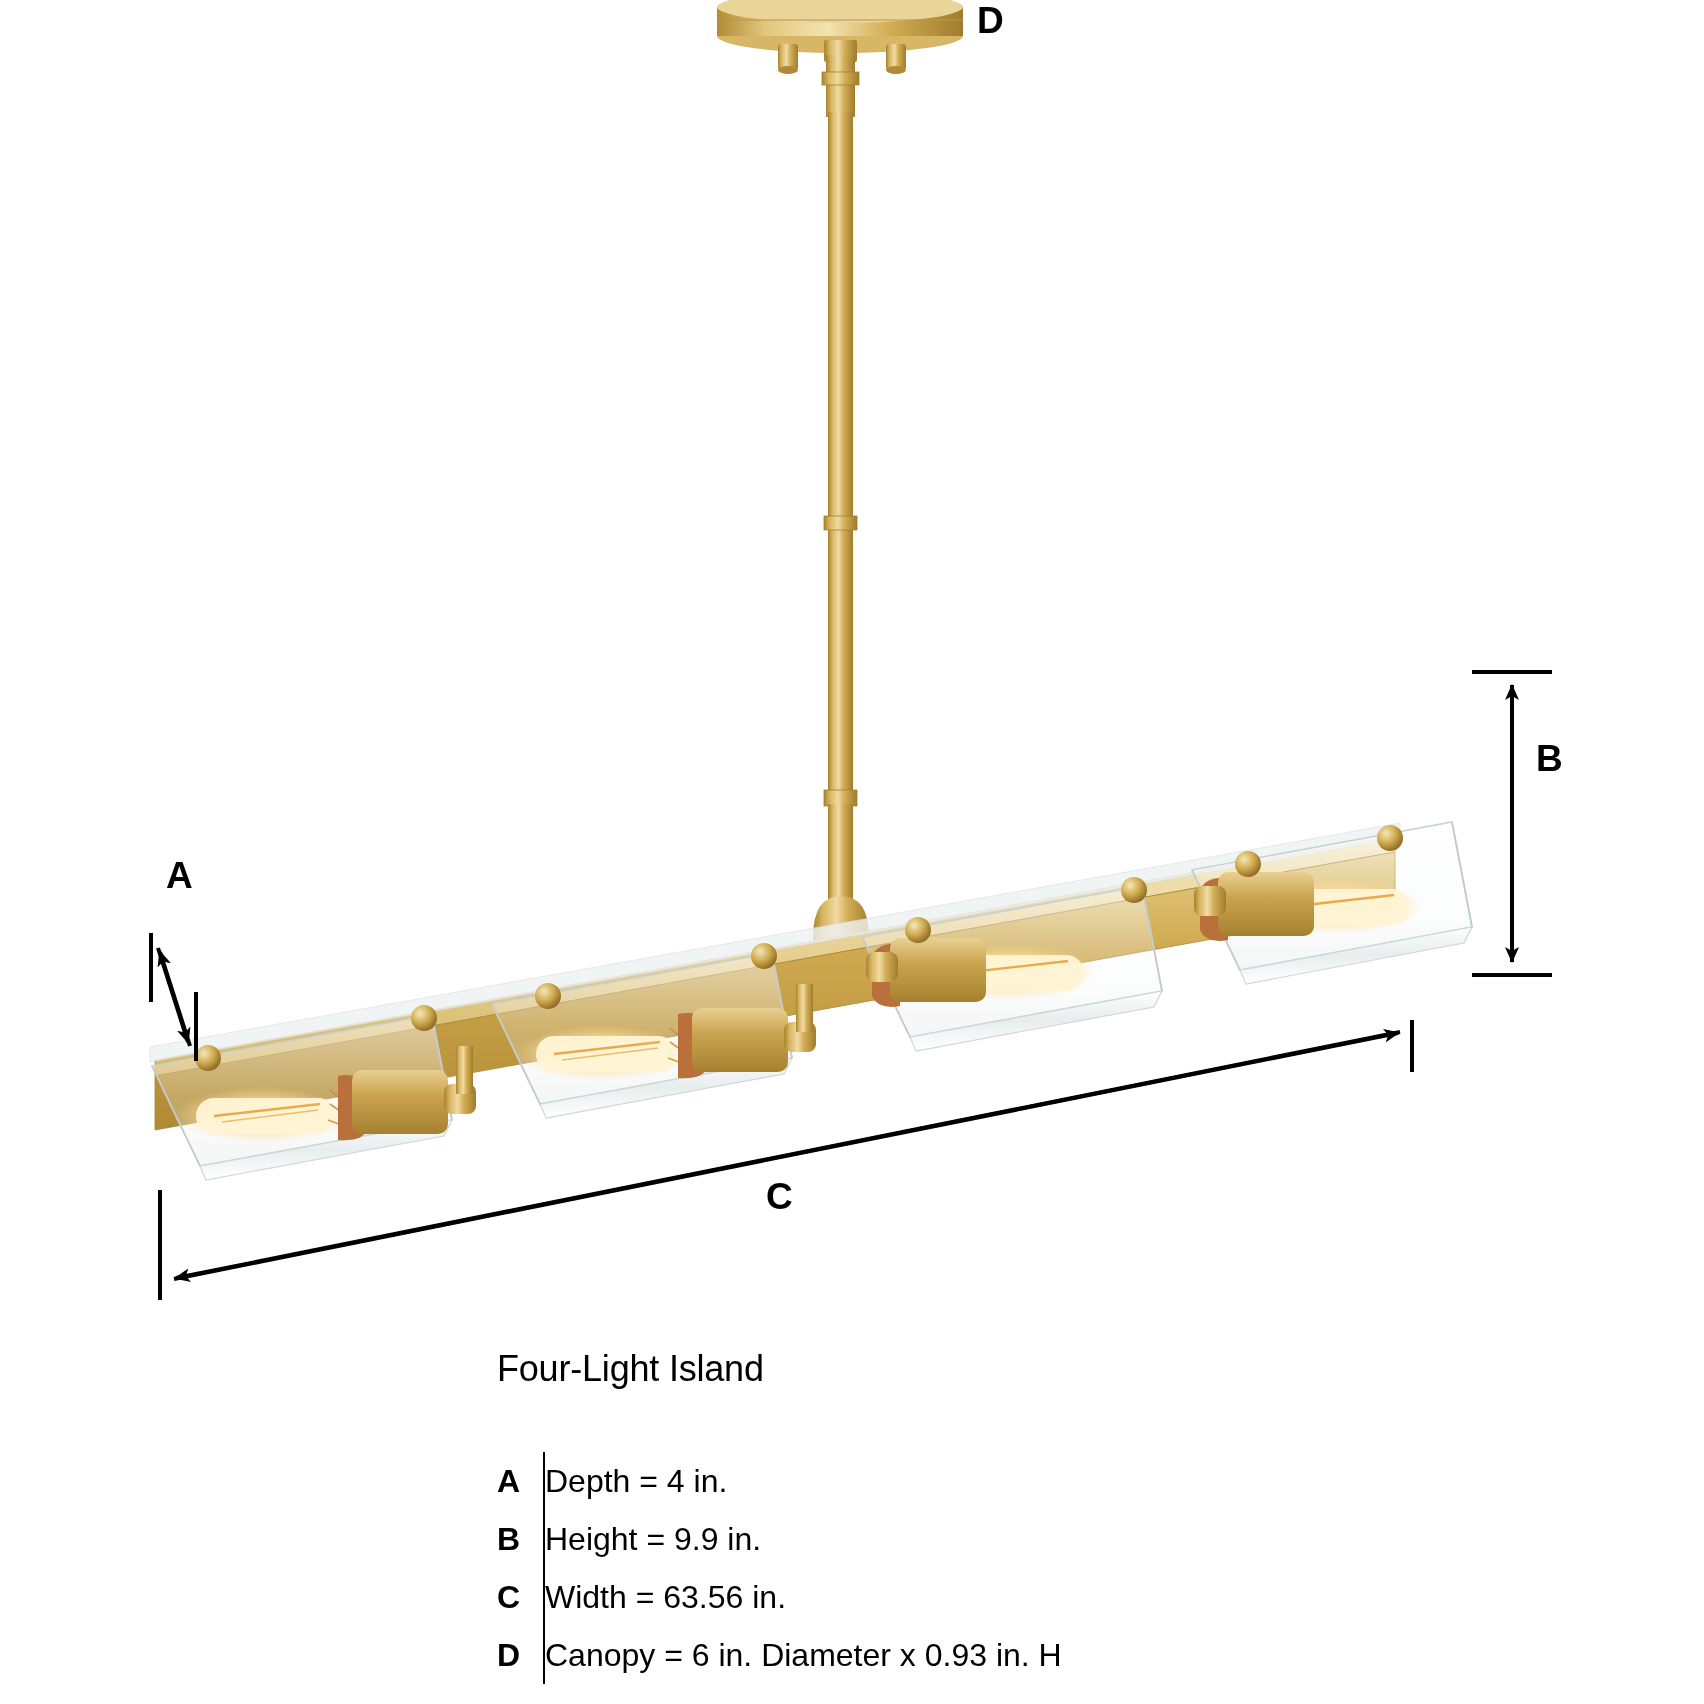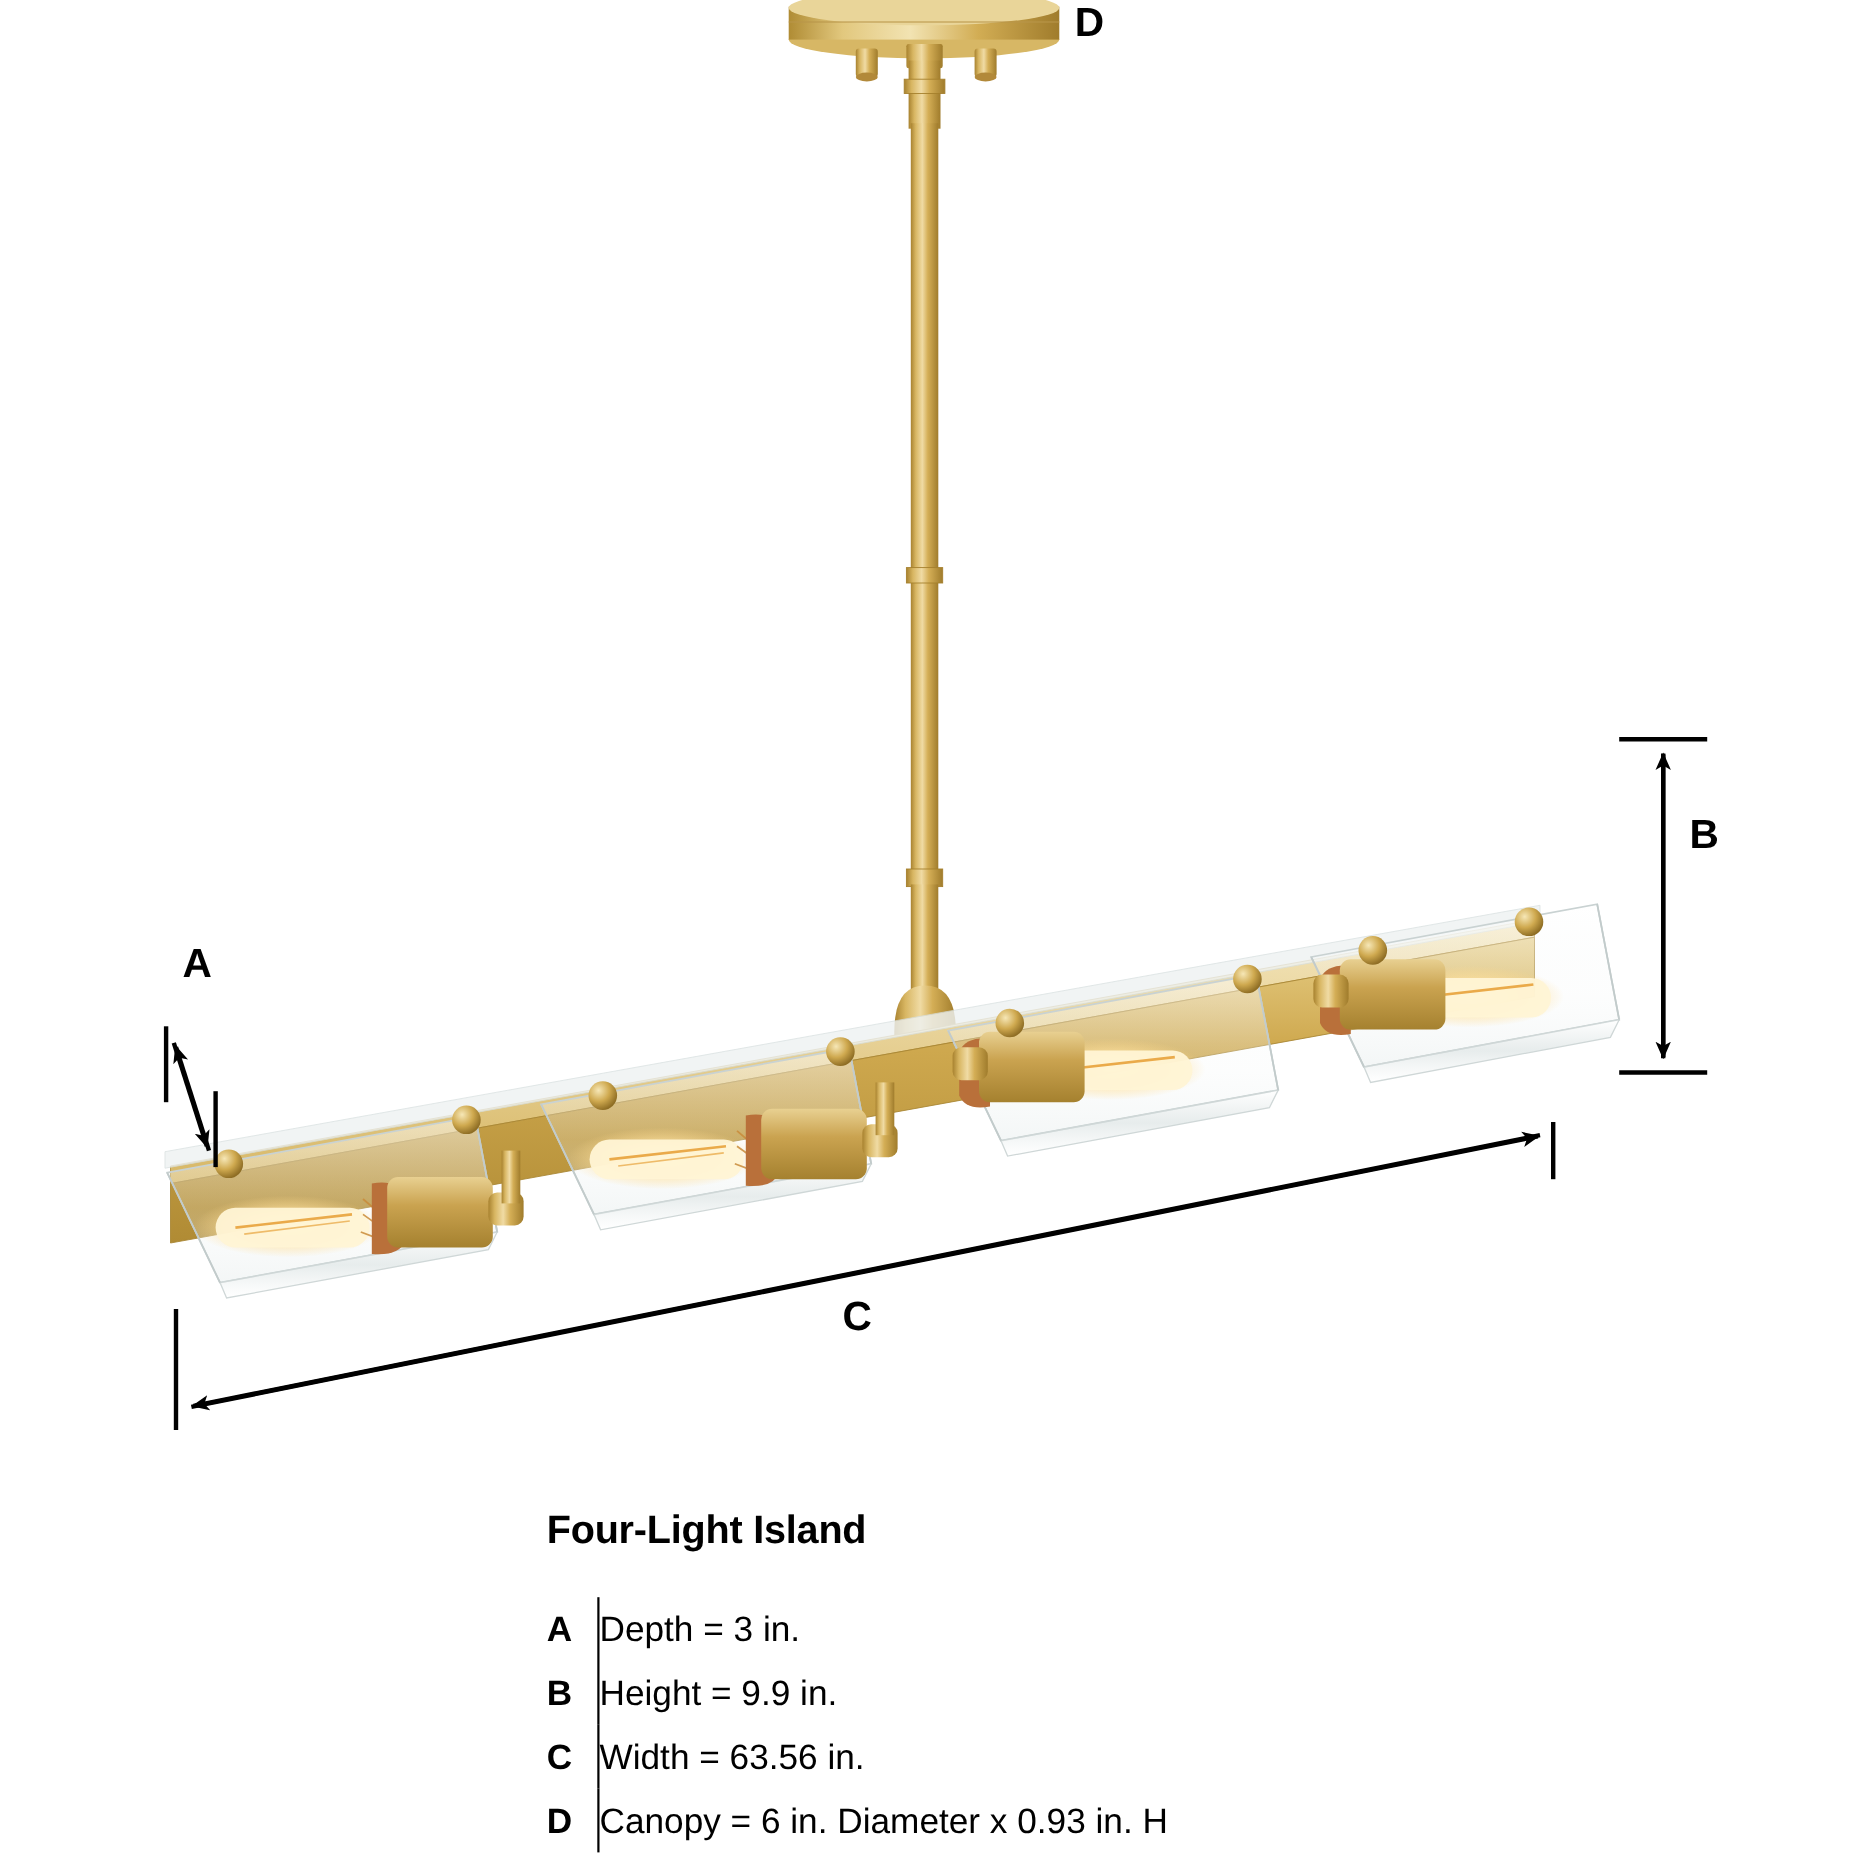--- a/index.html
+++ b/index.html
@@ -45,24 +45,23 @@
   #letter-b { left: 1536px; top: 740px; }
   #letter-c { left: 766px; top: 1178px; }
   #letter-d { left: 977px; top: 2px; }
 
   
   #caption {
     position: absolute;
     left: 497px;
     top: 1348px;
     font-size: 36px;
-    font-weight: bold;
+    font-weight: normal;
     letter-spacing: -0.2px;
     white-space: nowrap;
-    margin-top: 22px;
   }
   #legend {
     position: absolute;
     left: 497px;
     top: 1452px;
     width: 760px;
   }
   #legend table {
     border-collapse: collapse;
   }
@@ -290,21 +289,21 @@
   <div id="caption">Four-Light Island</div>
 
   <div id="legend">
     <table>
       <tbody id="legend-body">
           <tr>
             <td class="key">A</td>
             <td class="rule">
               <div class="rule-line"></div>
             </td>
-            <td class="val">Depth = 3 in.</td>
+            <td class="val">Depth = 4 in.</td>
           </tr>
           <tr>
             <td class="key">B</td>
             <td class="rule">
               <div class="rule-line"></div>
             </td>
             <td class="val">Height = 9.9 in.</td>
           </tr>
           <tr>
             <td class="key">C</td>

